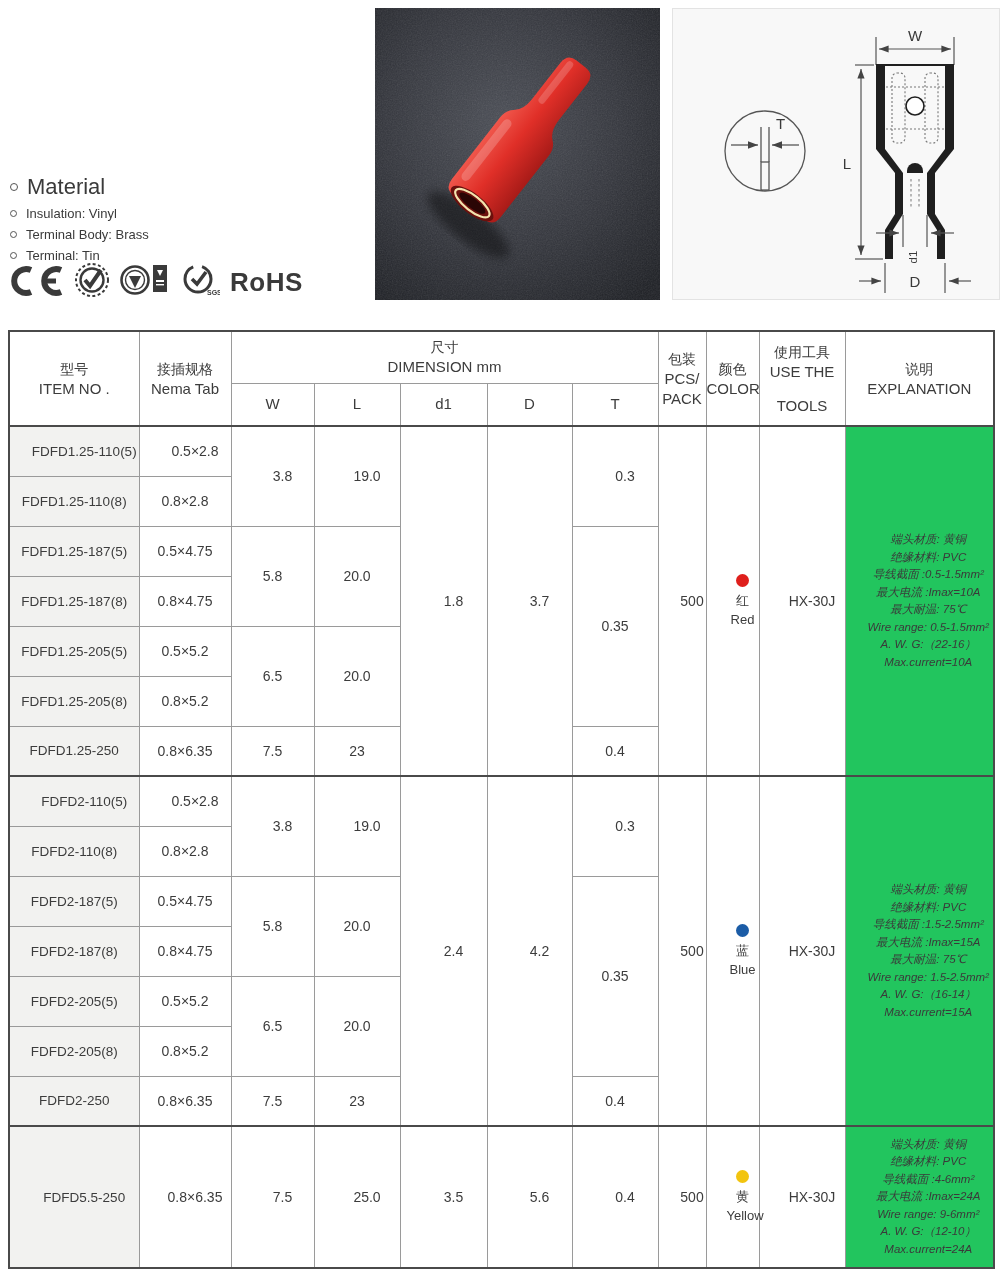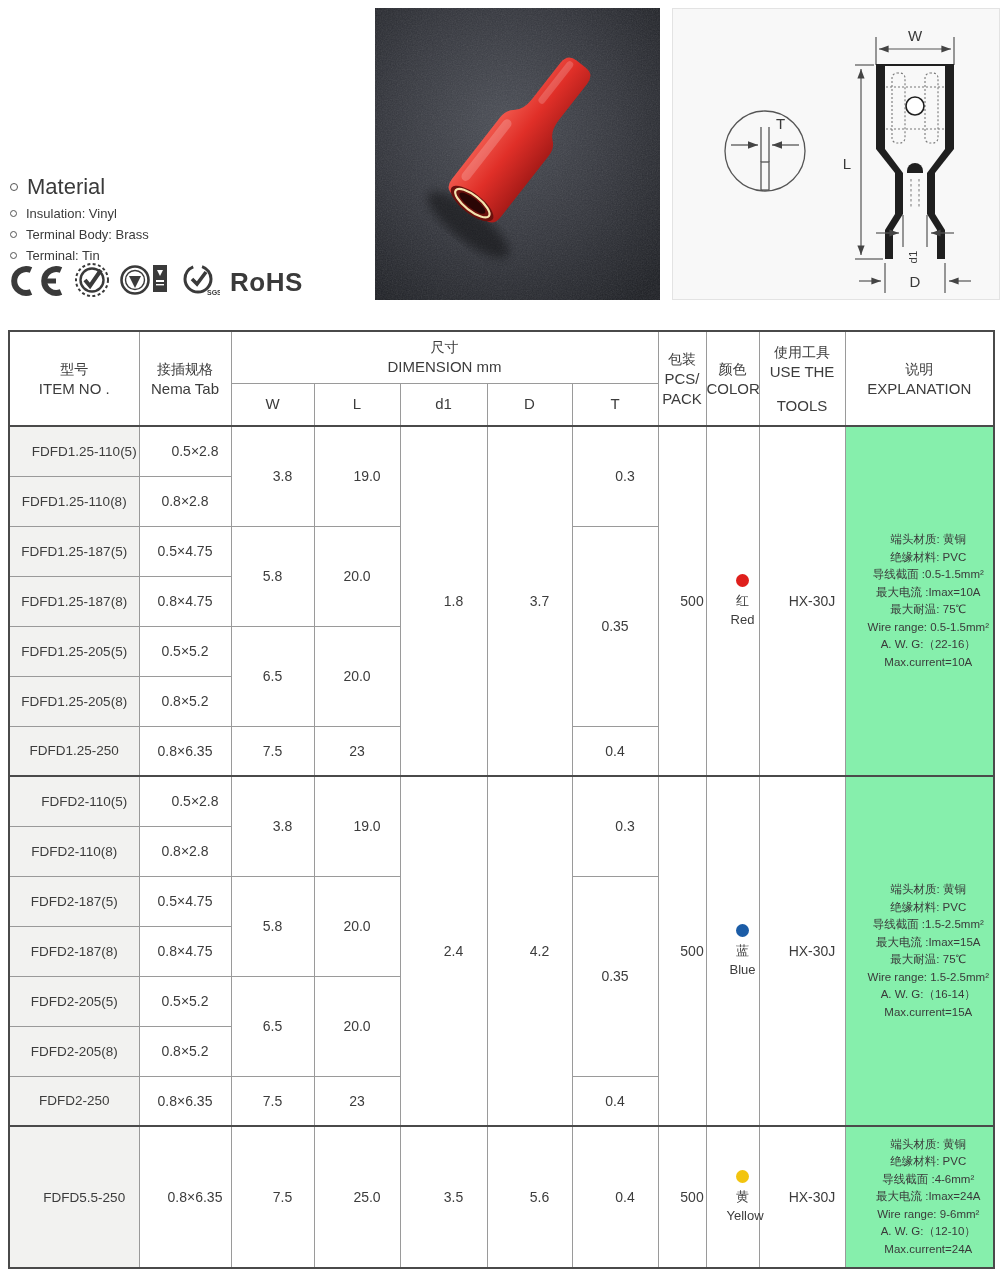--- a/index.html
+++ b/index.html
@@ -33,21 +33,21 @@
   .h1 { height:52px; } .h2 { height:43px; }
   .hzh { font-size:14px; line-height:20px; }
   .hen { font-size:15px; line-height:20px; }
   .r  { height:50px; }
   .r3 { height:142px; }
   .gsep { border-top:2px solid #4a4a4a !important;padding-left:20px; }
   .item { background:#f2f2f0; font-size:13.5px; }
   .val  { font-size:14px; background:#fff; }
   .dot { width:13px; height:13px; border-radius:50%; margin:0 auto 4px auto; }
   .color-cell { font-size:13px; line-height:19px; }
-  .expl { text-align:left; padding:0 4px 0 22px; background:#86efac; }
+  .expl { text-align:left; padding:0 4px 0 22px; background:#22c55e;font-style:italic; }
   .expl-box { font-size:11.5px; line-height:17.5px; color:#3a3a3a; }
 </style>
 </head>
 <body>
 
 <div class="page">
 
   <div class="title">
   </div>
 

